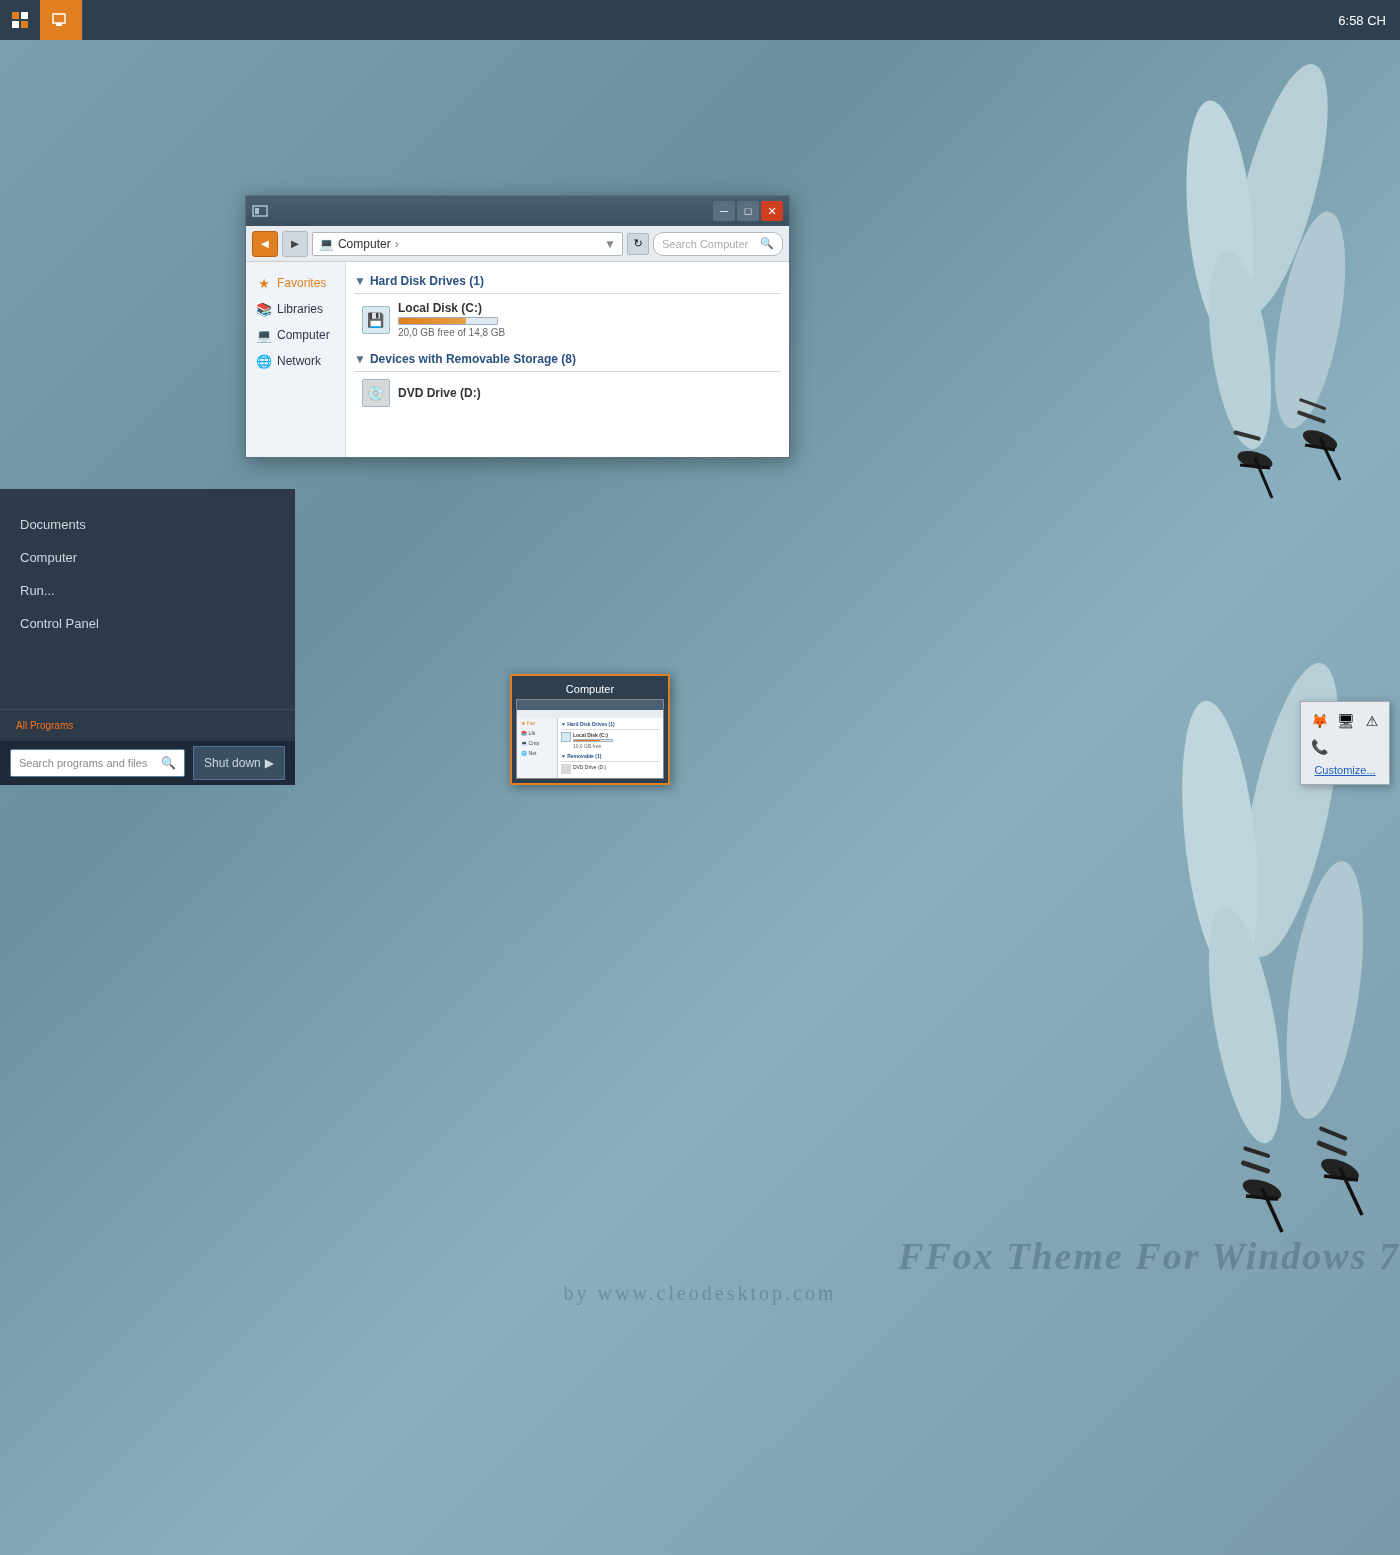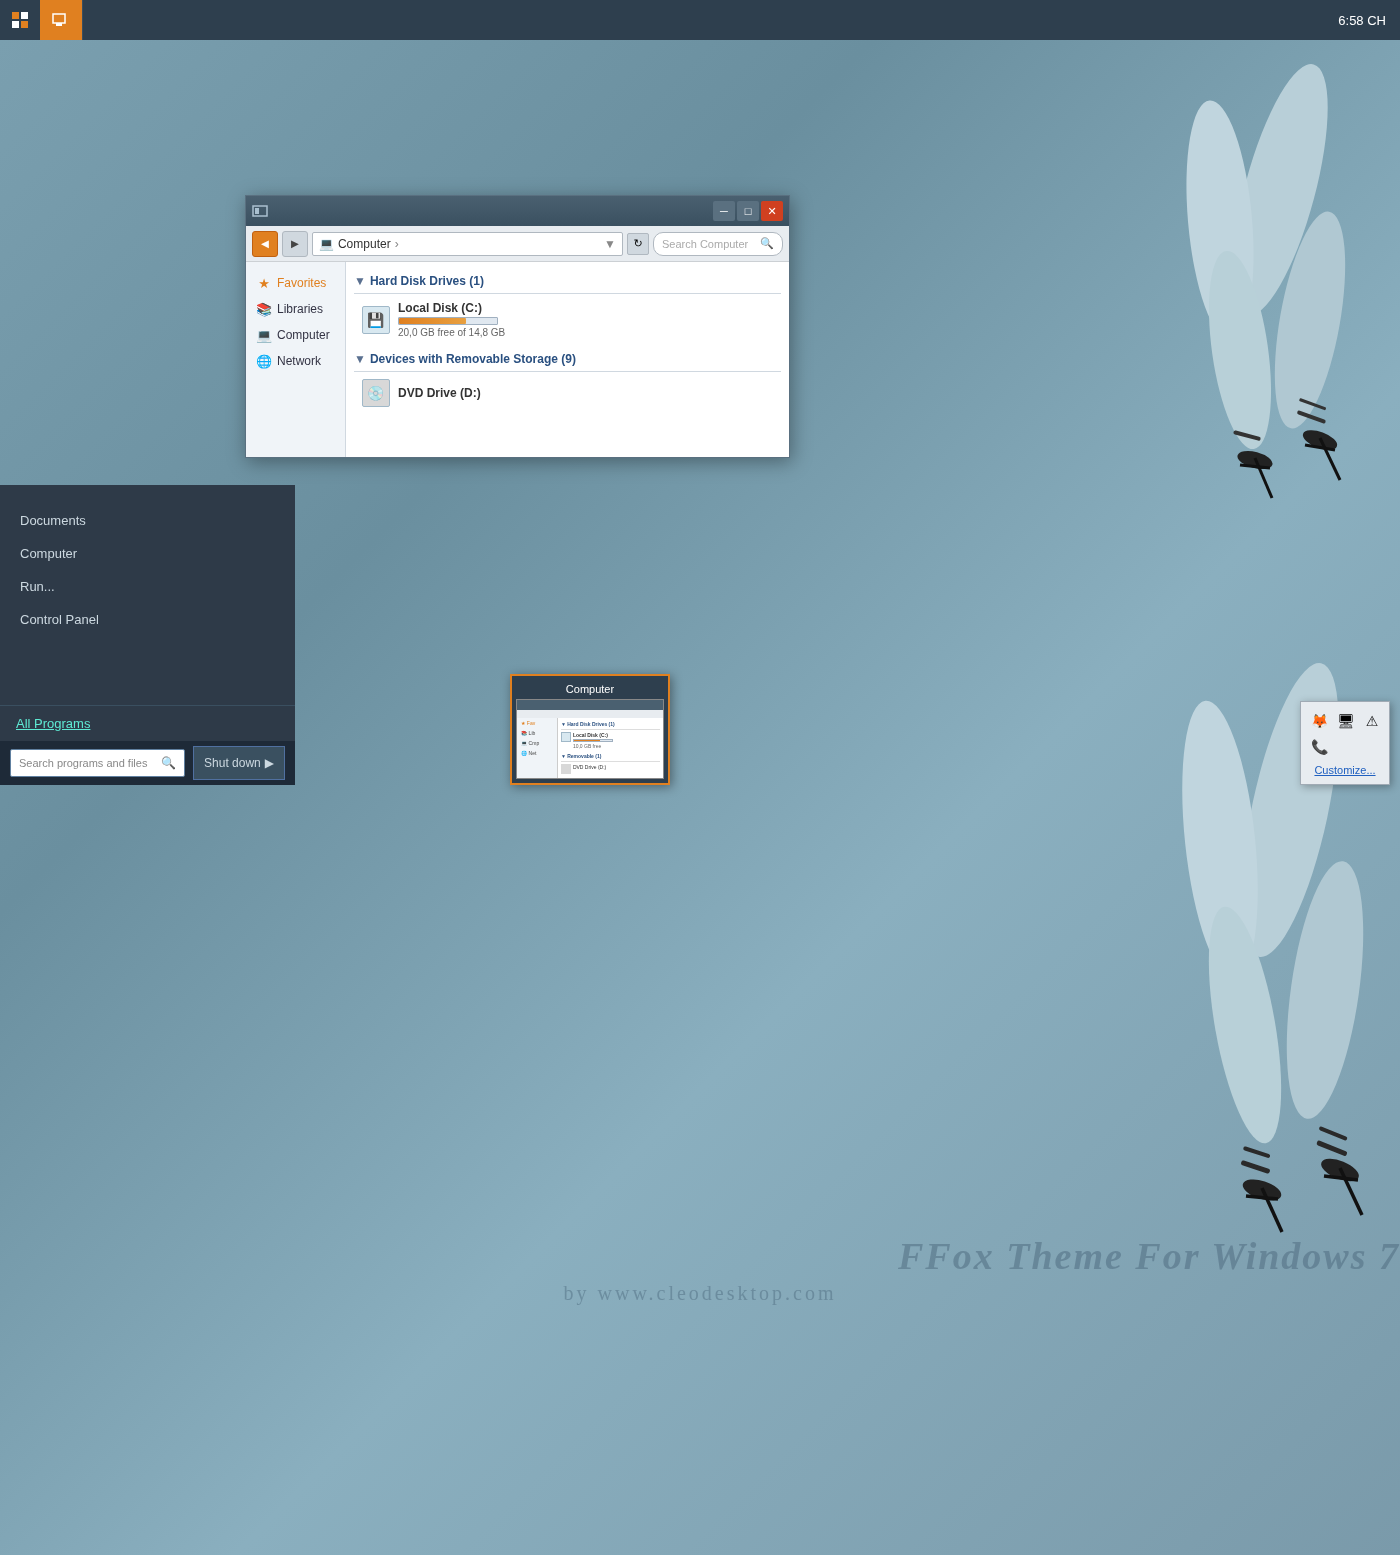--- a/index.html
+++ b/index.html
@@ -318,26 +318,25 @@
     }
     .start-menu-item {
       padding: 8px 20px;
       font-size: 13px;
       color: #ccd8e0;
       cursor: pointer;
       display: flex; align-items: flex-end; gap: 8px;
     }
     .start-menu-programs {
       padding: 10px 16px;
-      font-size: 13px;
-      color: #5eead4;
+      font-size: 10px;
+      color: #f97316;
       cursor: pointer;
       border-top: 1px solid #3a4f60;
       margin-top: auto;
-      text-decoration: underline;
     }
     .start-menu-footer {
       height: 44px;
       background: #1e2a38;
       display: flex;
       align-items: center;
       padding: 0 10px;
       gap: 8px;
     }
     .start-search-box {
@@ -501,21 +500,21 @@
           <div class="drive-info">
             <div class="drive-name">Local Disk (C:)</div>
             <div class="drive-bar-wrap">
               <div class="drive-bar-fill" style="width:68%"></div>
             </div>
             <div class="drive-free">20,0 GB free of 14,8 GB</div>
           </div>
         </div>
         <div class="section-header" style="margin-top:6px;">
           <span style="color:#5a7090;">▼</span>
-          <span>Devices with Removable Storage (9)</span>
+          <span>Devices with Removable Storage (8)</span>
         </div>
         <div class="section-divider"></div>
         <div class="drive-item">
           <div class="drive-icon" style="background:#d8d8d8; color:#666;">💿</div>
           <div class="drive-info">
             <div class="drive-name">DVD Drive (D:)</div>
           </div>
         </div>
       </div>
     </div>

